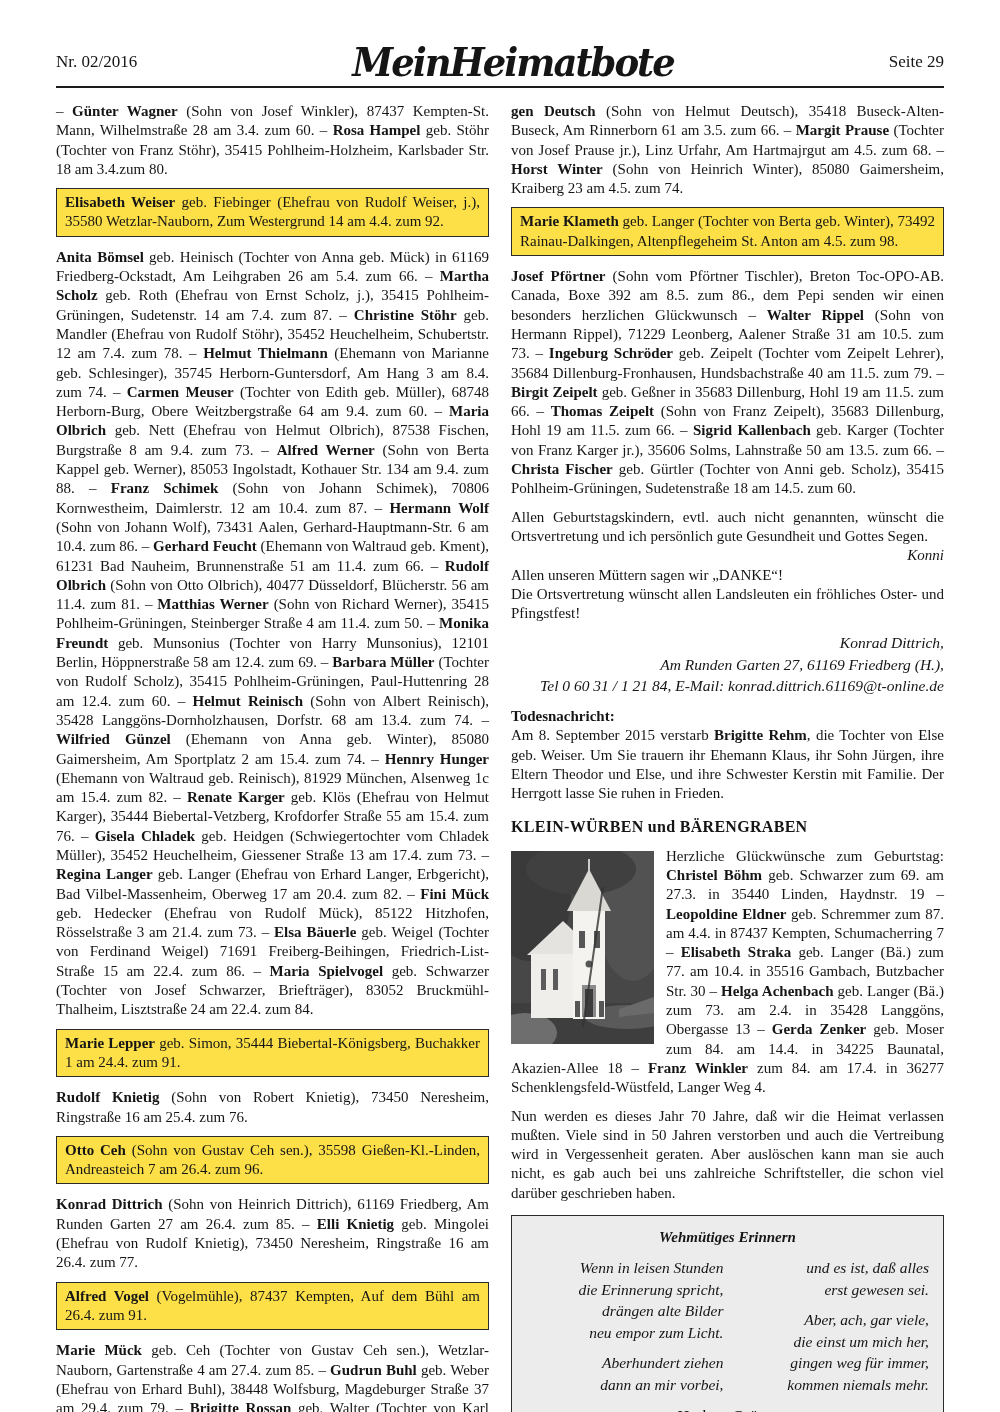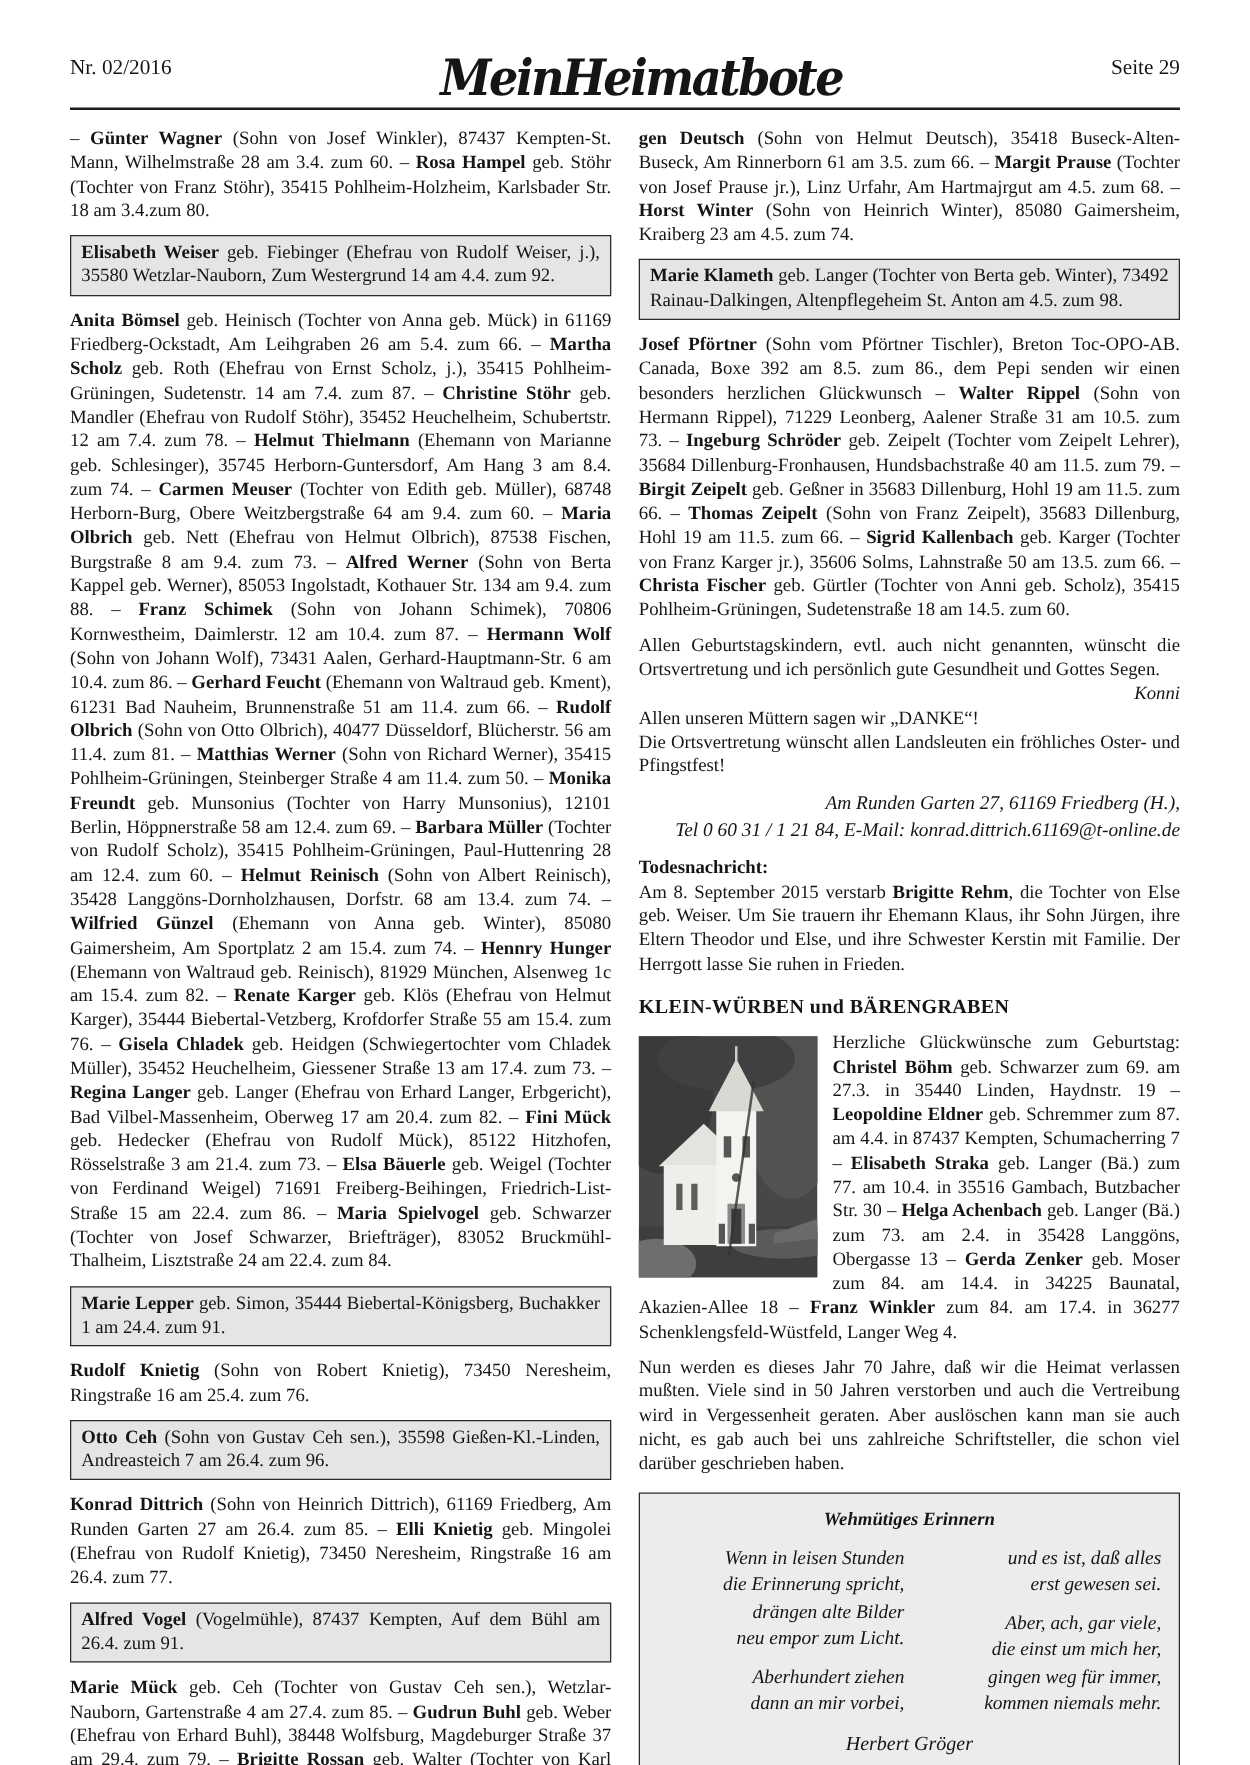--- a/index.html
+++ b/index.html
@@ -1,26 +1,26 @@
 <!DOCTYPE html>
 <html><head>
 <meta charset="utf-8">
 <style>
   html,body{margin:0;padding:0;background:#fff;}
   body{width:1000px;min-height:1412px;font-family:"Liberation Serif",serif;color:#151515;}
   .page{padding:44px 56px 20px 56px;}
-  .header{display:flex;justify-content:space-between;align-items:flex-start;}
+  .header{display:flex;justify-content:space-between;align-items:center;}
   .issue,.pageno{font-size:17px;padding-bottom:2px;}
   .masthead{font-family:"DejaVu Serif",serif;font-weight:bold;font-style:italic;
             font-size:37px;letter-spacing:-2px;transform:scaleY(1.08);line-height:1;}
   .rule{border-top:2.5px solid #1c1c1c;margin:5px 0 14px 0;}
   .columns{display:flex;gap:22px;align-items:flex-start;}
   .col{width:433px;font-size:15px;line-height:19.3px;text-align:justify;}
   .col p{margin:0 0 9px 0;clear:both;}
-  .birthday-box{border:1.5px solid #2b2b2b;background:#e5e5e5;padding:4px 8px;
+  .birthday-box{border:1.5px solid #2b2b2b;background:#fde047;padding:4px 8px;
                 margin:2px 0 11px 0;clear:both;}
   .sig{text-align:right;font-style:italic;margin:4px 0 10px 0;clear:both;}
   .sig div{line-height:21.5px;font-size:15.5px;}
   .section-heading{font-weight:bold;font-size:16px;margin:14px 0 10px 0;
                    letter-spacing:.3px;clear:both;}
   .konni{float:right;font-style:italic;}
   .photo-para .photo{float:left;width:143px;height:193px;margin:4px 12px 2px 0;display:block;}
   .poem-box{border:1.5px solid #2b2b2b;background:#ececec;padding:10px 14px 8px 14px;
             margin:12px 0 12px 0;font-style:italic;clear:both;}
   .poem-title{text-align:center;font-weight:bold;font-size:15px;margin:2px 0 10px 0;}
@@ -52,20 +52,21 @@
         <div class="birthday-box"><b>Alfred Vogel</b> (Vogelmühle), 87437 Kempten, Auf dem Bühl am 26.4. zum 91.</div>
         <p><b>Marie Mück</b> geb. Ceh (Tochter von Gustav Ceh sen.), Wetzlar-Nauborn, Gartenstraße 4 am 27.4. zum 85. – <b>Gudrun Buhl</b> geb. Weber (Ehefrau von Erhard Buhl), 38448 Wolfsburg, Magdeburger Straße 37 am 29.4. zum 79. – <b>Brigitte Rossan</b> geb. Walter (Tochter von Karl Walter) in 65931 Frankfurt(Main), Risselsteinweg 70 am 29.4. zum 70. –  (Ehemann von Hildeburg geb. Zeipelt), 35745 Herborn, Geisbergstraße 17 am 1.5. zum 78. – </p>
       </div>
     <div class="col" id="col-right">
         <p><b>gen Deutsch</b> (Sohn von Helmut Deutsch), 35418 Buseck-Alten-Buseck, Am Rinnerborn 61 am 3.5. zum 66. – <b>Margit Prause</b> (Tochter von Josef Prause jr.), Linz Urfahr, Am Hartmajrgut am 4.5. zum 68. – <b>Horst Winter</b> (Sohn von Heinrich Winter), 85080 Gaimersheim, Kraiberg 23 am 4.5. zum 74.</p>
         <div class="birthday-box"><b>Marie Klameth</b> geb. Langer (Tochter von Berta geb. Winter), 73492 Rainau-Dalkingen, Altenpflegeheim St. Anton am 4.5. zum 98.</div>
         <p><b>Josef Pförtner</b> (Sohn vom Pförtner Tischler), Breton Toc-OPO-AB. Canada, Boxe 392 am 8.5. zum 86., dem Pepi senden wir einen besonders herzlichen Glückwunsch – <b>Walter Rippel</b> (Sohn von Hermann Rippel), 71229 Leonberg, Aalener Straße 31 am 10.5. zum 73. – <b>Ingeburg Schröder</b> geb. Zeipelt (Tochter vom Zeipelt Lehrer), 35684 Dillenburg-Fronhausen, Hundsbachstraße 40 am 11.5. zum 79. – <b>Birgit Zeipelt</b> geb. Geßner in 35683 Dillenburg, Hohl 19 am 11.5. zum 66. – <b>Thomas Zeipelt</b> (Sohn von Franz Zeipelt), 35683 Dillenburg, Hohl 19 am 11.5. zum 66. – <b>Sigrid Kallenbach</b> geb. Karger (Tochter von Franz Karger jr.), 35606 Solms, Lahnstraße 50 am 13.5. zum 66. – <b>Christa Fischer</b> geb. Gürtler (Tochter von Anni geb. Scholz), 35415 Pohlheim-Grüningen, Sudetenstraße 18 am 14.5. zum 60.</p>
         <p>Allen Geburtstagskindern, evtl. auch nicht genannten, wünscht die Ortsvertretung und ich persönlich gute Gesundheit und Gottes Segen. <span class="konni">Konni</span></p>
         <p>Allen unseren Müttern sagen wir „DANKE“!<br>Die Ortsvertretung wünscht allen Landsleuten ein fröhliches Oster- und Pfingstfest!</p>
         <div class="sig">
+          <div>Konrad Dittrich,</div>
           <div>Am Runden Garten 27, 61169 Friedberg (H.),</div>
           <div>Tel 0 60 31 / 1 21 84, E-Mail: konrad.dittrich.61169@t-online.de</div>
         </div>
         <p><b>Todesnachricht:</b><br>Am 8. September 2015 verstarb <b>Brigitte Rehm</b>, die Tochter von Else geb. Weiser. Um Sie trauern ihr Ehemann Klaus, ihr Sohn Jürgen, ihre Eltern Theodor und Else, und ihre Schwester Kerstin mit Familie. Der Herrgott lasse Sie ruhen in Frieden.</p>
         <div class="section-heading">KLEIN-WÜRBEN und BÄRENGRABEN</div>
         <p class="photo-para"><svg class="photo" viewBox="0 0 143 193" xmlns="http://www.w3.org/2000/svg">
     <rect x="0" y="0" width="143" height="193" fill="#474747"></rect>
     <ellipse cx="18" cy="45" rx="42" ry="65" fill="#3a3a3a"></ellipse>
     <ellipse cx="122" cy="55" rx="38" ry="75" fill="#525252"></ellipse>
     <ellipse cx="70" cy="18" rx="55" ry="26" fill="#404040"></ellipse>

